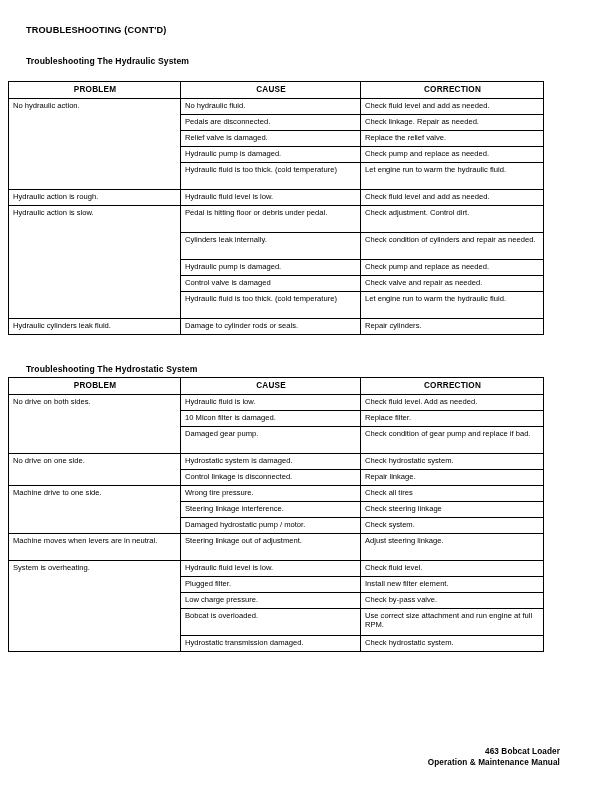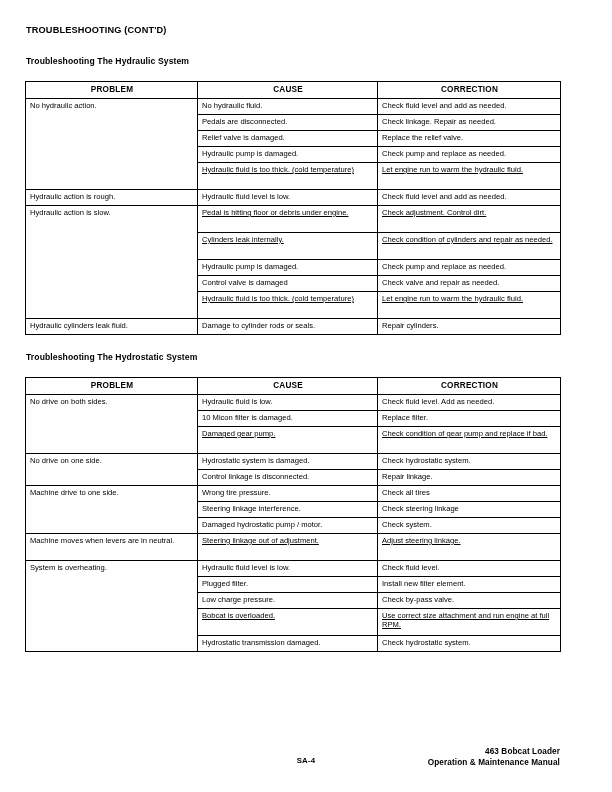--- a/index.html
+++ b/index.html
@@ -38,26 +38,26 @@
 
   .section-heading {
     position: absolute;
     left: 26px;
     font-size: 8.6px;
     font-weight: bold;
     letter-spacing: 0.1px;
     white-space: nowrap;
   }
   .section-heading.s1 { top: 56px; }
-  .section-heading.s2 { top: 352px; }
+  .section-heading.s2 { top: 364px; }
 
   
   .tbl {
     position: absolute;
-    left: 25px;
+    left: 8px;
     width: 535px;
     border-collapse: collapse;
     table-layout: fixed;
     font-size: 7.6px;
   }
   .tbl.t1 { top: 81px; }
   .tbl.t2 { top: 377px; }
 
   .tbl col.c-prob { width: 172px; }
   .tbl col.c-cause { width: 180px; }
@@ -80,21 +80,21 @@
     padding-top: 2.5px;
     padding-bottom: 2.5px;
     height: 11px;
   }
 
   .tbl td {
     height: 11px;
   }
 
   
-  .tbl td.tall { height: 22px; text-decoration: underline; }
+  .tbl td.tall { height: 22px; }
 
   
   .footer {
     position: absolute;
     left: 0;
     top: 745px;
     width: 612px;
     height: 32px;
   }
   .footer .page-no {
@@ -164,21 +164,21 @@
           <td class="tall">Hydraulic fluid is too thick. (cold temperature)</td>
           <td class="tall">Let engine run to warm the hydraulic fluid.</td>
         </tr>
         <tr>
           <td>Hydraulic action is rough.</td>
           <td>Hydraulic fluid level is low.</td>
           <td>Check fluid level and add as needed.</td>
         </tr>
         <tr>
           <td rowspan="5">Hydraulic action is slow.</td>
-          <td class="tall">Pedal is hitting floor or debris under engine.</td>
+          <td class="tall">Pedal is hitting floor or debris under pedal.</td>
           <td class="tall">Check adjustment. Control dirt.</td>
         </tr>
         <tr>
           <td class="tall">Cylinders leak internally.</td>
           <td class="tall">Check condition of cylinders and repair as needed.</td>
         </tr>
         <tr>
           <td>Hydraulic pump is damaged.</td>
           <td>Check pump and replace as needed.</td>
         </tr>
@@ -272,20 +272,19 @@
           <td class="tall">Use correct size attachment and run engine at full RPM.</td>
         </tr>
         <tr>
           <td>Hydrostatic transmission damaged.</td>
           <td>Check hydrostatic system.</td>
         </tr>
       </tbody>
   </table>
 
   <div class="footer">
-    <div class="page-no">SA-4</div>
     <div class="manual">
       <div>463 Bobcat Loader</div>
       <div>Operation &amp; Maintenance Manual</div>
     </div>
   </div>
 
 </div>
 
 </body></html>

